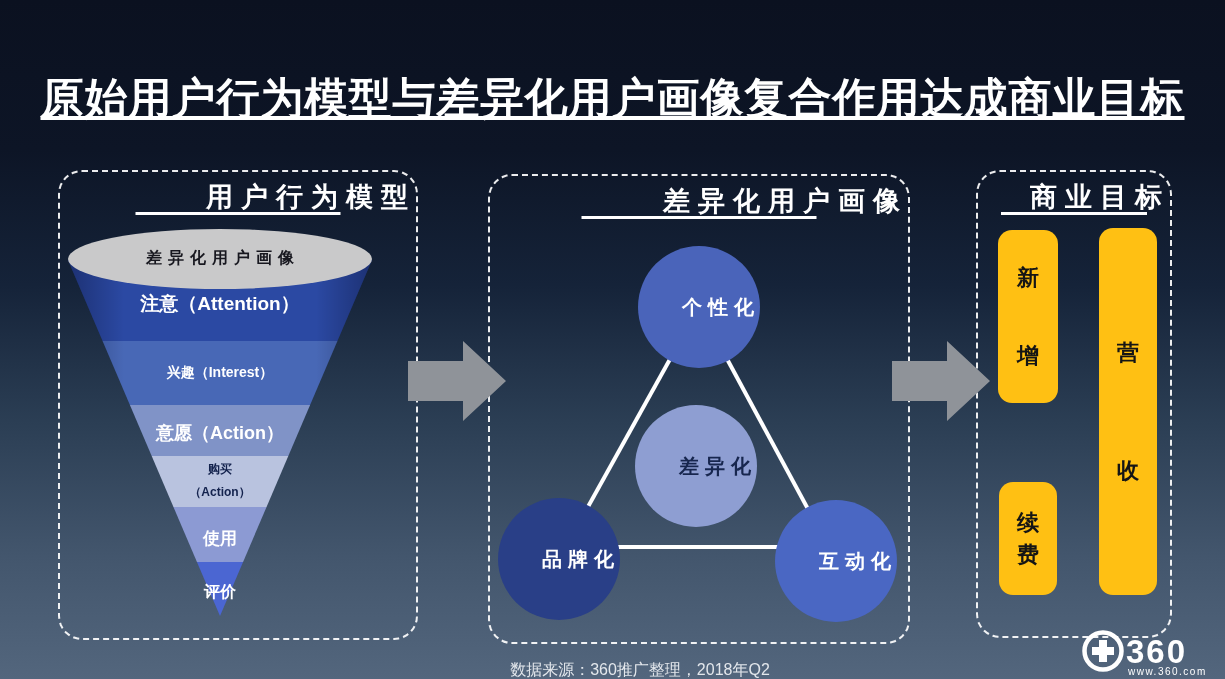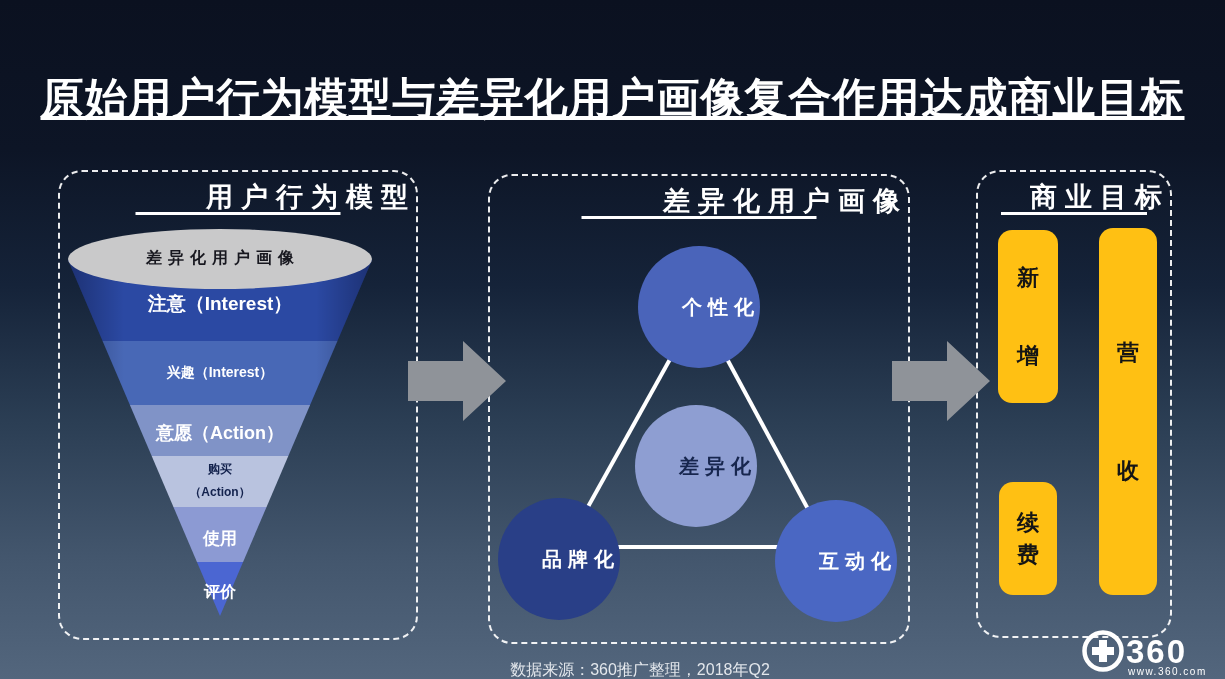--- a/index.html
+++ b/index.html
@@ -96,21 +96,21 @@
       <rect x="60" y="405" width="320" height="51" fill="#8093c7"></rect>
       <rect x="60" y="456" width="320" height="51" fill="#b9c3df"></rect>
       <rect x="60" y="507" width="320" height="55" fill="#8c9ad3"></rect>
       <rect x="60" y="562" width="320" height="54" fill="#4b66d2"></rect>
       <rect x="60" y="256" width="320" height="360" fill="url(#coneShade)"></rect>
     </g>
     <ellipse cx="220" cy="259" rx="152" ry="30" fill="#c9c9ca"></ellipse>
   </svg>
 
   <div class="funnel-label fl-top">差异化用户画像</div>
-  <div class="funnel-label fl-1">注意（Interest）</div>
+  <div class="funnel-label fl-1">注意（Attention）</div>
   <div class="funnel-label fl-2">兴趣（Interest）</div>
   <div class="funnel-label fl-3">意愿（Action）</div>
   <div class="funnel-label fl-4">
     <div>购买</div>
     <div>（Action）</div>
   </div>
   <div class="funnel-label fl-6">评价</div>
   <div class="funnel-label fl-5">使用</div>
 
   <div class="panel" id="panel-portrait">

